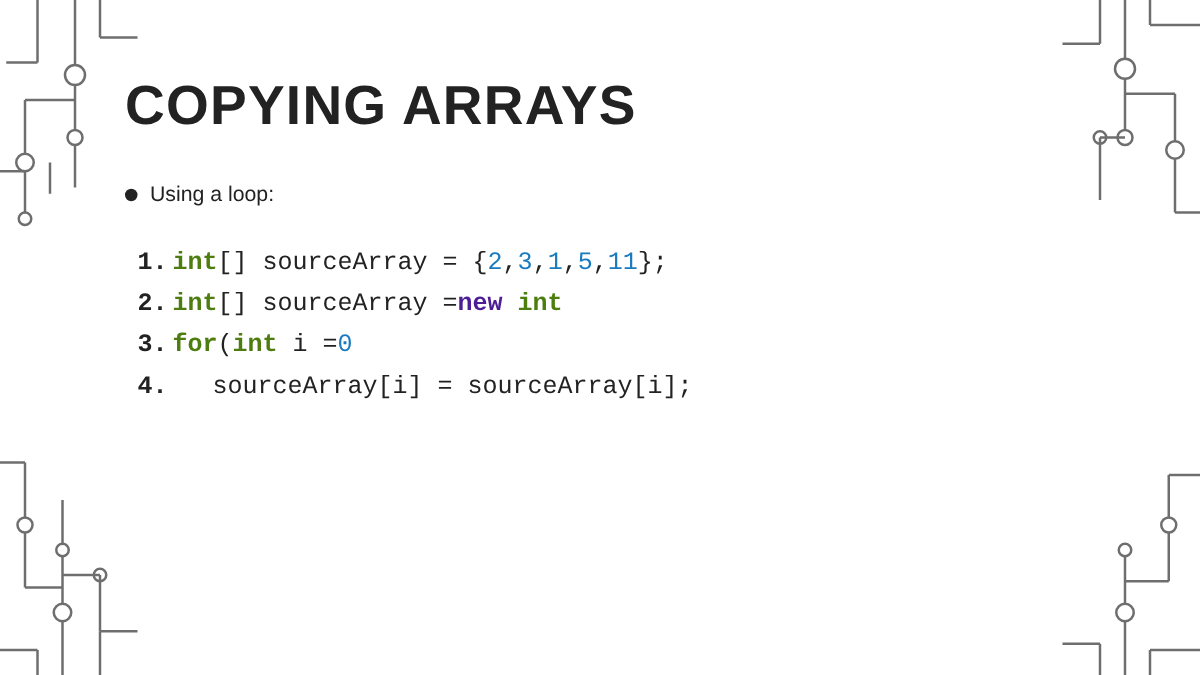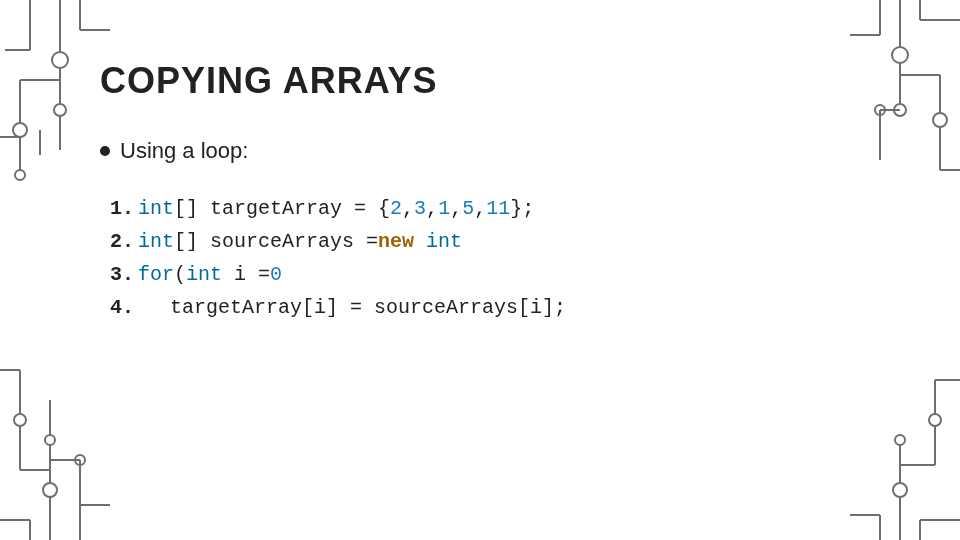--- a/index.html
+++ b/index.html
@@ -60,34 +60,34 @@
 
     .content {
       position: absolute;
       top: 60px;
       left: 100px;
       right: 100px;
       bottom: 40px;
     }
 
     .title {
-      font-size: 36px;
+      font-size: 44px;
       font-weight: 700;
       color: #222222;
       letter-spacing: 1px;
       margin-bottom: 36px;
       font-family: 'Segoe UI', Arial, sans-serif;
     }
 
     .bullet-section {
       margin-bottom: 28px;
     }
 
     .bullet-point {
-      font-size: 22px;
+      font-size: 17px;
       color: #222222;
       display: flex;
       align-items: center;
       gap: 10px;
       margin-bottom: 24px;
       margin-top: 20px;
     }
 
     .bullet-dot {
       width: 10px;
@@ -111,26 +111,26 @@
     }
 
     .line-num {
       color: #555555;
       min-width: 28px;
       font-weight: 600;
       font-size: 20px;
     }
 
     .kw-blue {
-      color: #0369a1;
-      font-weight: 400;
+      color: #4d7c0f;
+      font-weight: 700;
     }
 
     .kw-new {
-      color: #a16207;
+      color: #4c1d95;
       font-weight: 600;
       text-align: right;
     }
 
     .num-blue {
       color: #1a7abf;
     }
 
     .code-default {
       color: #222222;
@@ -248,52 +248,52 @@
         <span class="bullet-dot"></span>
         <span>Using a loop:</span>
       </div>
     </div>
 
     <div class="code-block">
 
       <div class="line">
         <span class="line-num code-default">1.</span>
         <span class="kw-blue">int</span>
-        <span class="code-default">[] targetArray = {</span>
+        <span class="code-default">[] sourceArray = {</span>
         <span class="num-blue">2</span>
         <span class="code-default">, </span>
         <span class="num-blue">3</span>
         <span class="code-default">, </span>
         <span class="num-blue">1</span>
         <span class="code-default">, </span>
         <span class="num-blue">5</span>
         <span class="code-default">, </span>
         <span class="num-blue">11</span>
         <span class="code-default">};</span>
       </div>
 
       <div class="line">
         <span class="line-num code-default">2.</span>
         <span class="kw-blue">int</span>
-        <span class="code-default">[] sourceArrays = </span>
+        <span class="code-default">[] sourceArray = </span>
         <span class="kw-new">new</span>
         <span class="code-default">&nbsp;</span>
         <span class="kw-blue">int</span>
       </div>
 
       <div class="line">
         <span class="line-num code-default">3.</span>
         <span class="kw-blue">for</span>
         <span class="code-default">(</span>
         <span class="kw-blue">int</span>
         <span class="code-default">&nbsp;i = </span>
         <span class="num-blue">0</span>
       </div>
 
       <div class="line">
         <span class="line-num code-default">4.&nbsp;&nbsp;&nbsp;</span>
-        <span class="code-default">targetArray[i] = sourceArrays[i];</span>
+        <span class="code-default">sourceArray[i] = sourceArray[i];</span>
       </div>
 
     </div>
   </div>
 
 </div>
 
 </body></html>

